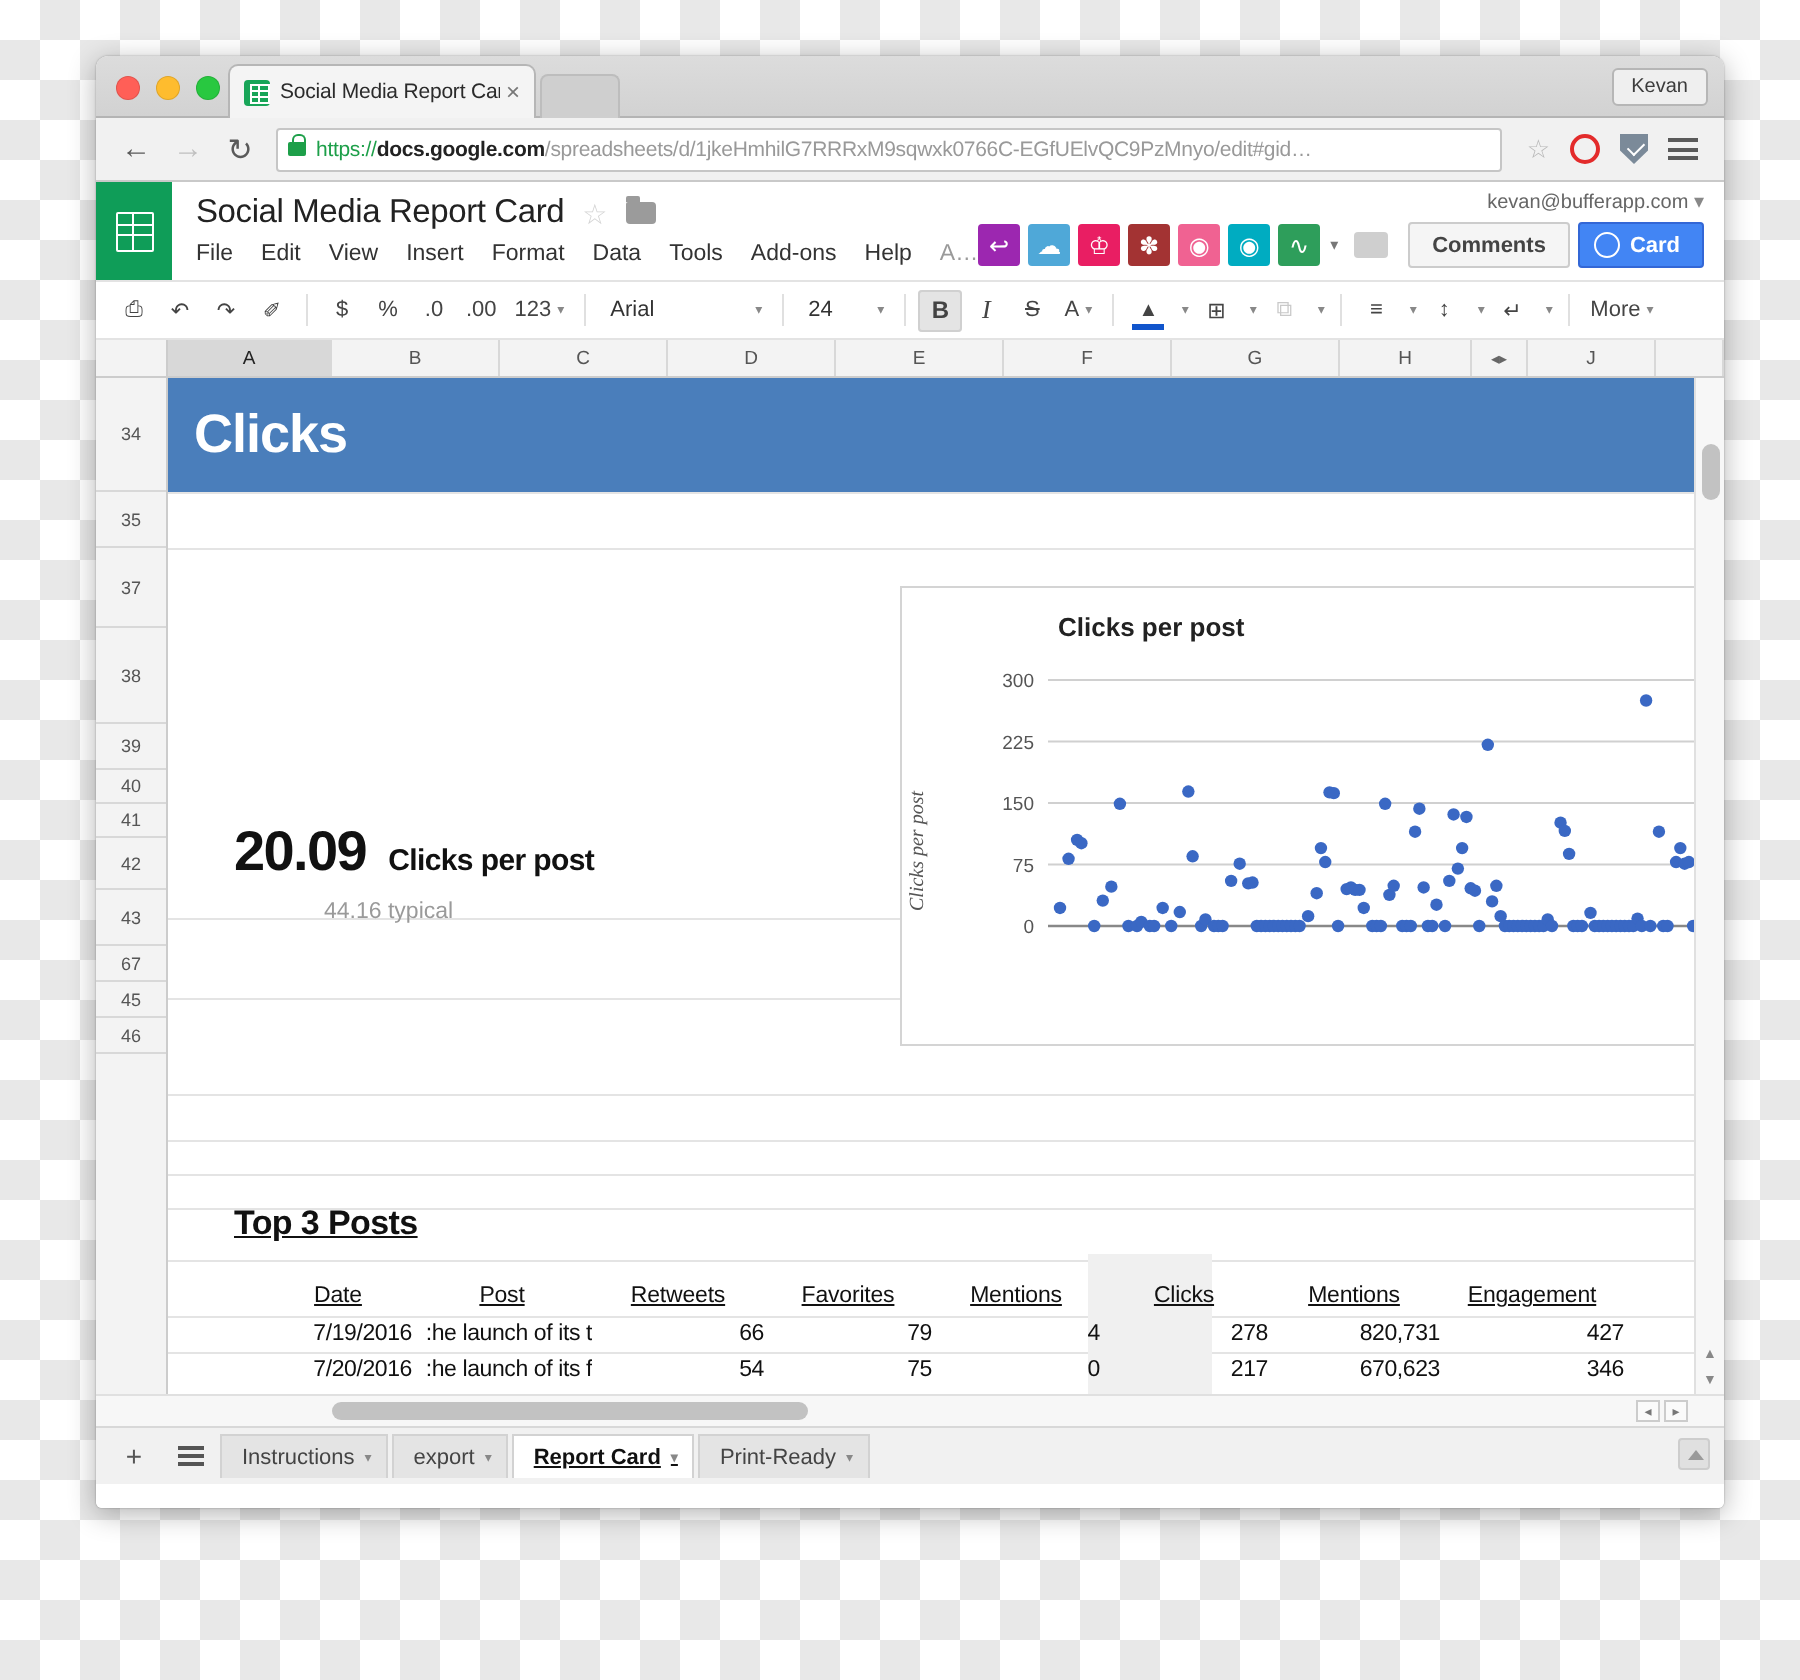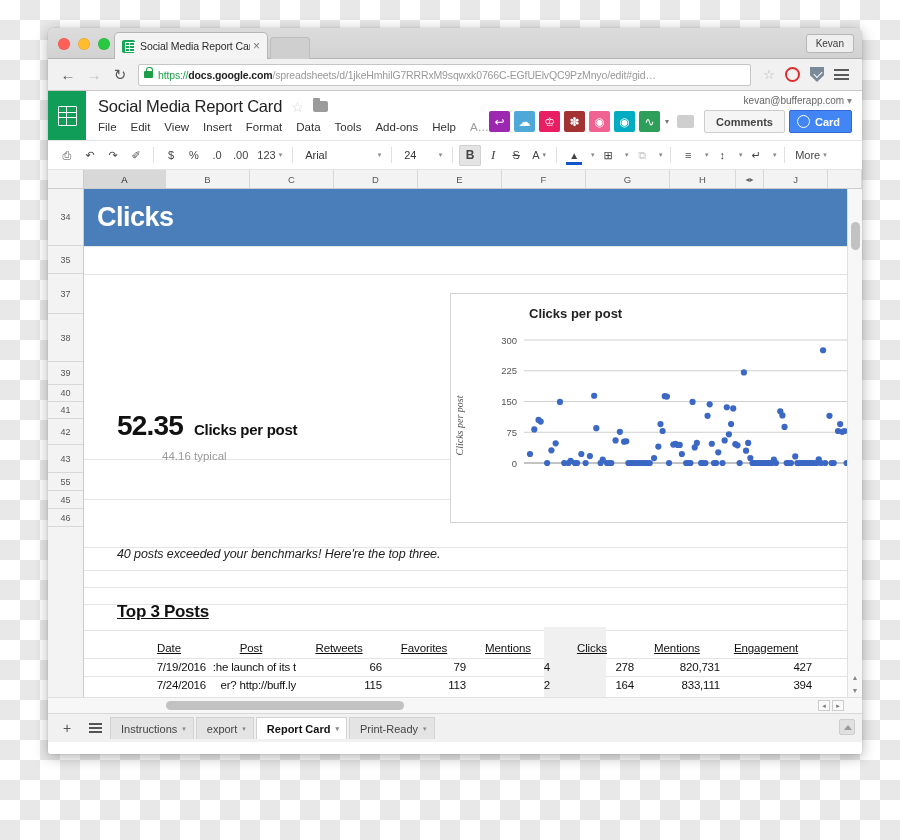--- a/index.html
+++ b/index.html
@@ -305,21 +305,21 @@
     display: flex; align-items: center; padding: 0 6px; gap: 2px; position: relative;
   }
   .sb-ico { width: 26px; height: 22px; display: flex; align-items: center; justify-content: center;
             font-size: 14px; color: #555; cursor: pointer; }
   .sb-ico .lines i { display: block; width: 13px; height: 2px; background: #555; margin: 2px 0; }
   .stab {
     height: 22px; padding: 0 7px 0 10px; font-size: 11px; color: #444;
     background: #e4e4e4; display: flex; align-items: center; gap: 5px;
     border: 1px solid #d2d2d2; border-bottom: none; cursor: pointer;
   }
-  .stab.active { background: #fff; color: #111; font-weight: bold; }
+  .stab.active { background: #fff; color: #111; font-weight: bold; text-decoration: underline; }
   .stab .cr { font-size: 7px; color: #888; }
   .corner-grip {
     position: absolute; right: 7px; top: 5px; width: 16px; height: 16px;
     background: #e0e0e0; border: 1px solid #cdcdcd; border-radius: 2px; cursor: pointer;
   }
   .corner-grip::after {
     content: ""; position: absolute; left: 4px; top: 5px;
     width: 0; height: 0; border-left: 4px solid transparent; border-right: 4px solid transparent;
     border-bottom: 5px solid #9a9a9a;
   }
@@ -503,21 +503,21 @@
         <div class="rowhead">
           <div class="rh" style="height:57px">34</div>
           <div class="rh" style="height:28px">35</div>
           <div class="rh" style="height:40px">37</div>
           <div class="rh" style="height:48px">38</div>
           <div class="rh" style="height:23px">39</div>
           <div class="rh" style="height:17px">40</div>
           <div class="rh" style="height:17px">41</div>
           <div class="rh" style="height:26px">42</div>
           <div class="rh" style="height:28px">43</div>
-          <div class="rh" style="height:18px">55</div>
+          <div class="rh" style="height:18px">67</div>
           <div class="rh" style="height:18px">45</div>
           <div class="rh" style="height:18px">46</div>
         </div>
 
         <div class="cells">
           <div class="clicks-banner">
             <div class="t">Clicks</div>
           </div>
           <div class="rowline" style="top:57px"></div>
           <div class="rowline" style="top:85px"></div>
@@ -526,21 +526,21 @@
           <div class="rowline" style="top:358px"></div>
           <div class="rowline" style="top:381px"></div>
           <div class="rowline" style="top:398px"></div>
           <div class="rowline" style="top:415px"></div>
           <div class="rowline" style="top:441px"></div>
           <div class="rowline" style="top:469px"></div>
           <div class="rowline" style="top:487px"></div>
 
           <div class="metric">
             <div class="metric-line">
-              <span class="metric-num">52.35</span>
+              <span class="metric-num">20.09</span>
               <span class="metric-lbl">Clicks per post</span>
             </div>
             <div class="metric-sub">
               <span>44.16</span>
               <span>typical</span>
             </div>
           </div>
 
           <div class="chart-card">
             <div class="chart-title">Clicks per post</div>
@@ -679,21 +679,20 @@
                   <circle cx="389.1655629139073" cy="130.05" r="3.1" fill="#3a68c4"></circle>
                   <circle cx="391.3046357615894" cy="137.84" r="3.1" fill="#3a68c4"></circle>
                   <circle cx="393.44370860927154" cy="137.02" r="3.1" fill="#3a68c4"></circle>
                   <circle cx="395.5827814569536" cy="169" r="3.1" fill="#3a68c4"></circle>
                   <circle cx="399.86092715231786" cy="137.43" r="3.1" fill="#3a68c4"></circle>
                   <circle cx="402" cy="169" r="3.1" fill="#3a68c4"></circle>
                 </g>
             </svg>
           </div>
 
-          <div class="note">40 posts exceeded your benchmarks! Here're the top three.</div>
           <div class="top3">Top 3 Posts</div>
           <div class="clicks-col-hl"></div>
 
           <table class="t3">
             <thead>
               <tr>
                 <th class="c-date">Date</th>
                 <th class="c-post" style="text-align:center">Post</th>
                 <th class="c-rt">Retweets</th>
                 <th class="c-fav">Favorites</th>
@@ -708,20 +707,30 @@
                 <td class="c-date">7/19/2016</td>
                 <td class="c-post">:he launch of its t</td>
                 <td class="c-rt">66</td>
                 <td class="c-fav">79</td>
                 <td class="c-men">4</td>
                 <td class="c-clk">278</td>
                 <td class="c-pot">820,731</td>
                 <td class="c-eng">427</td>
               </tr>
               <tr>
+                <td class="c-date">7/20/2016</td>
+                <td class="c-post">:he launch of its f</td>
+                <td class="c-rt">54</td>
+                <td class="c-fav">75</td>
+                <td class="c-men">0</td>
+                <td class="c-clk">217</td>
+                <td class="c-pot">670,623</td>
+                <td class="c-eng">346</td>
+              </tr>
+              <tr>
                 <td class="c-date">7/24/2016</td>
                 <td class="c-post">er? http://buff.ly</td>
                 <td class="c-rt">115</td>
                 <td class="c-fav">113</td>
                 <td class="c-men">2</td>
                 <td class="c-clk">164</td>
                 <td class="c-pot">833,111</td>
                 <td class="c-eng">394</td>
               </tr>
             </tbody>

